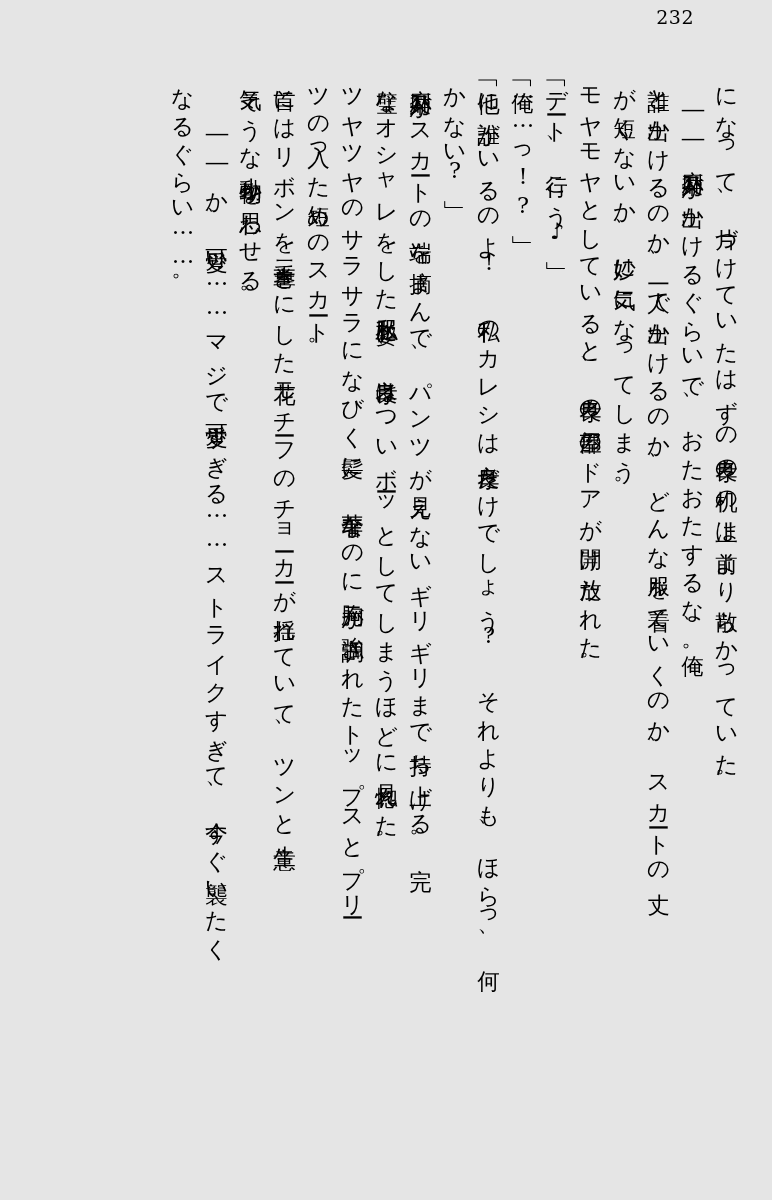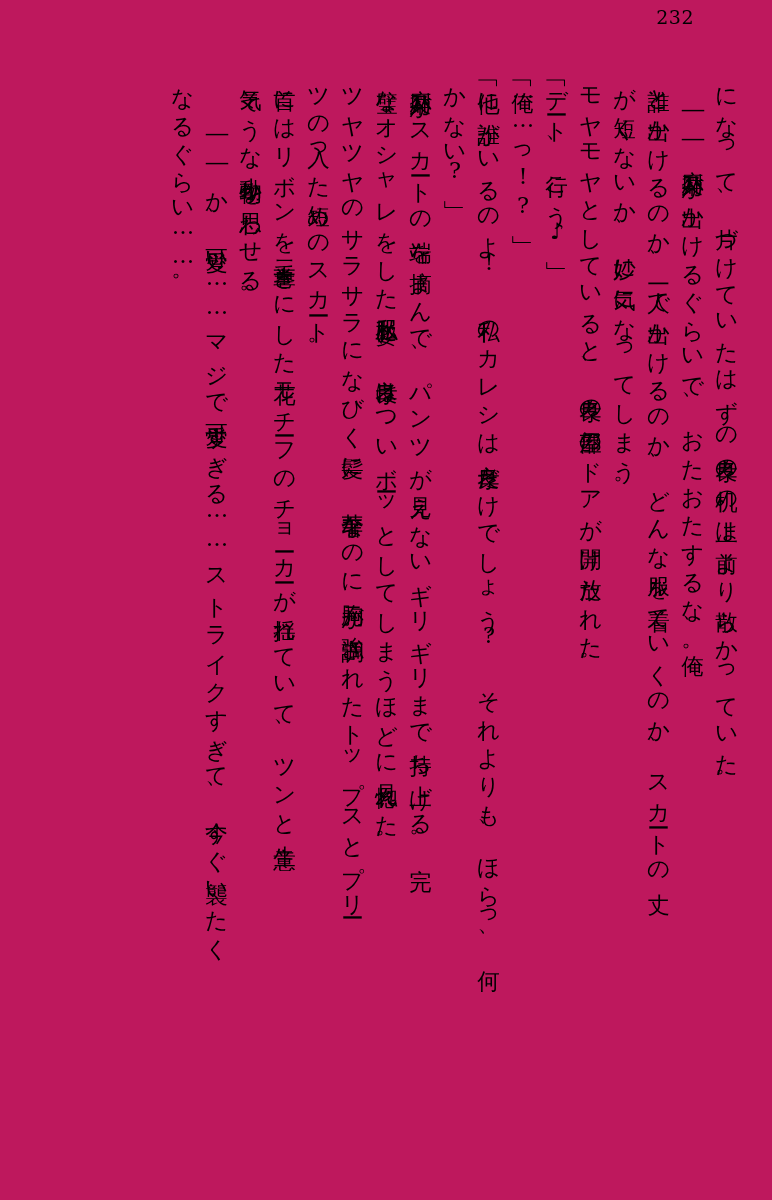--- a/index.html
+++ b/index.html
@@ -11,21 +11,21 @@
     width: 772px;
     height: 1200px;
     font-family: "DejaVu Serif", "Liberation Serif", serif;
     color: #000000;
     overflow: hidden;
   }
   .page {
     position: relative;
     width: 772px;
     height: 1200px;
-    background: #be185d;
+    background: #e5e5e5;
     box-sizing: border-box;
   }
   .page-number {
     position: absolute;
     top: 6px;
     right: 78px;
     font-size: 19px;
     letter-spacing: 0.5px;
     font-family: "DejaVu Serif", "Liberation Serif", serif;
   }

